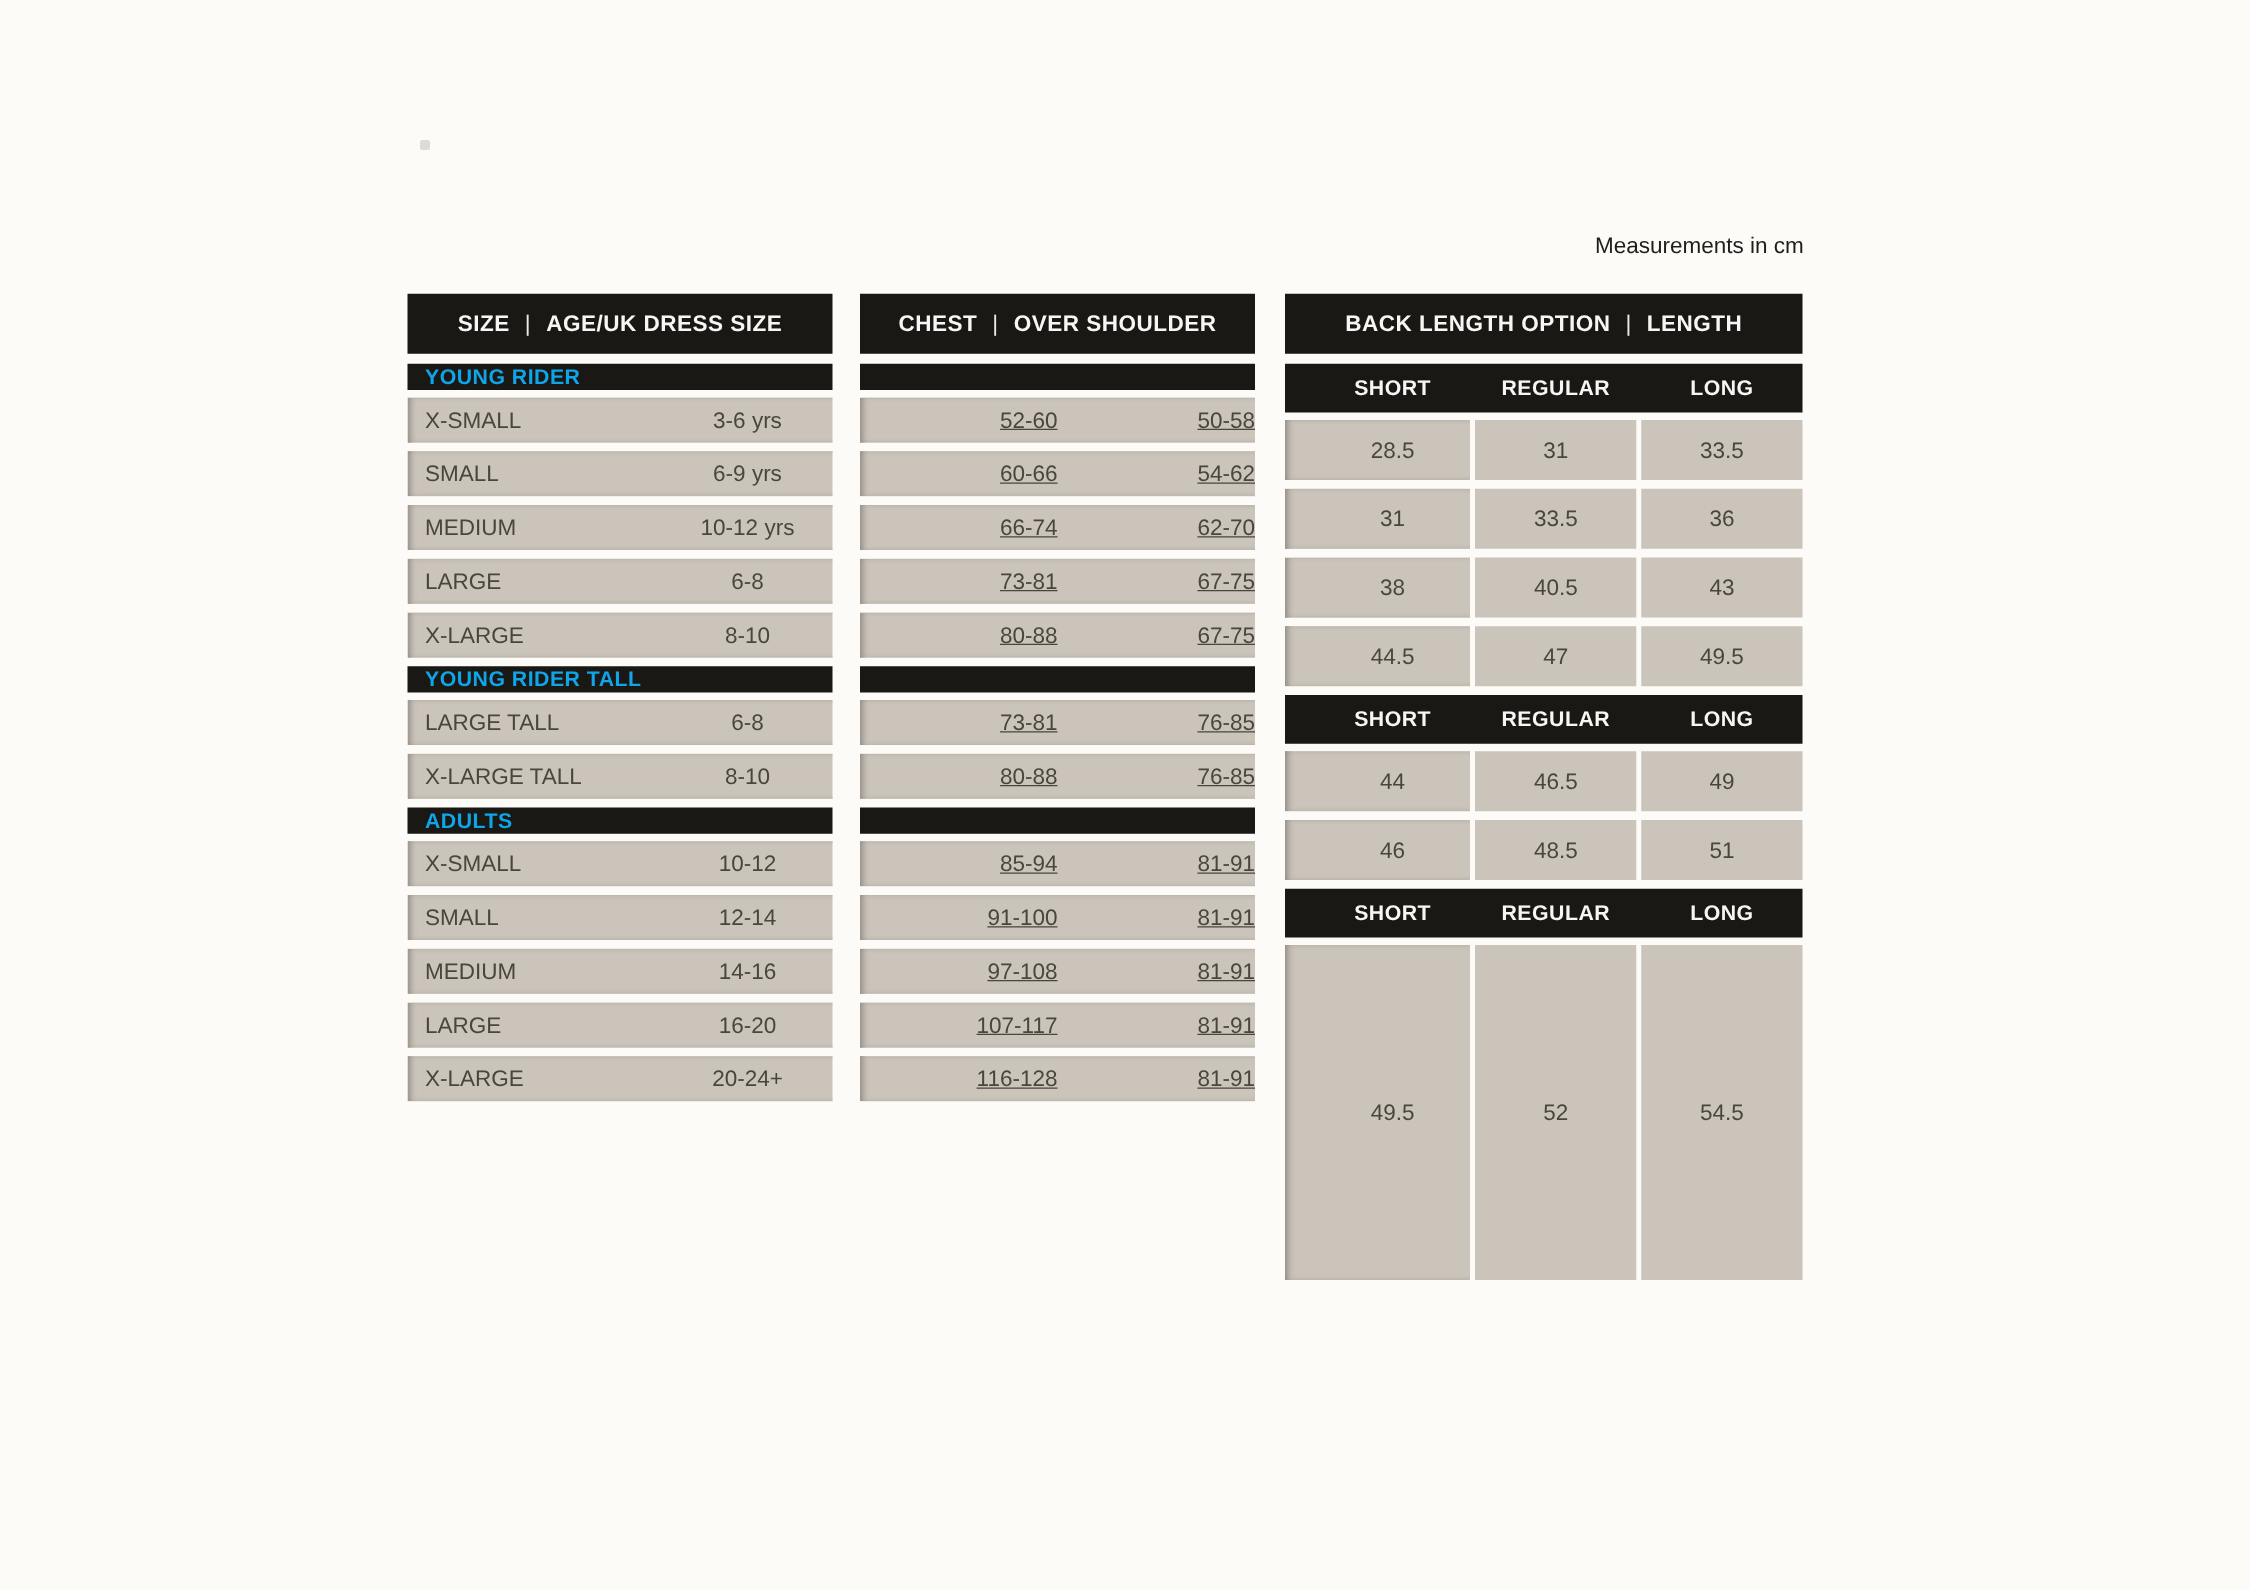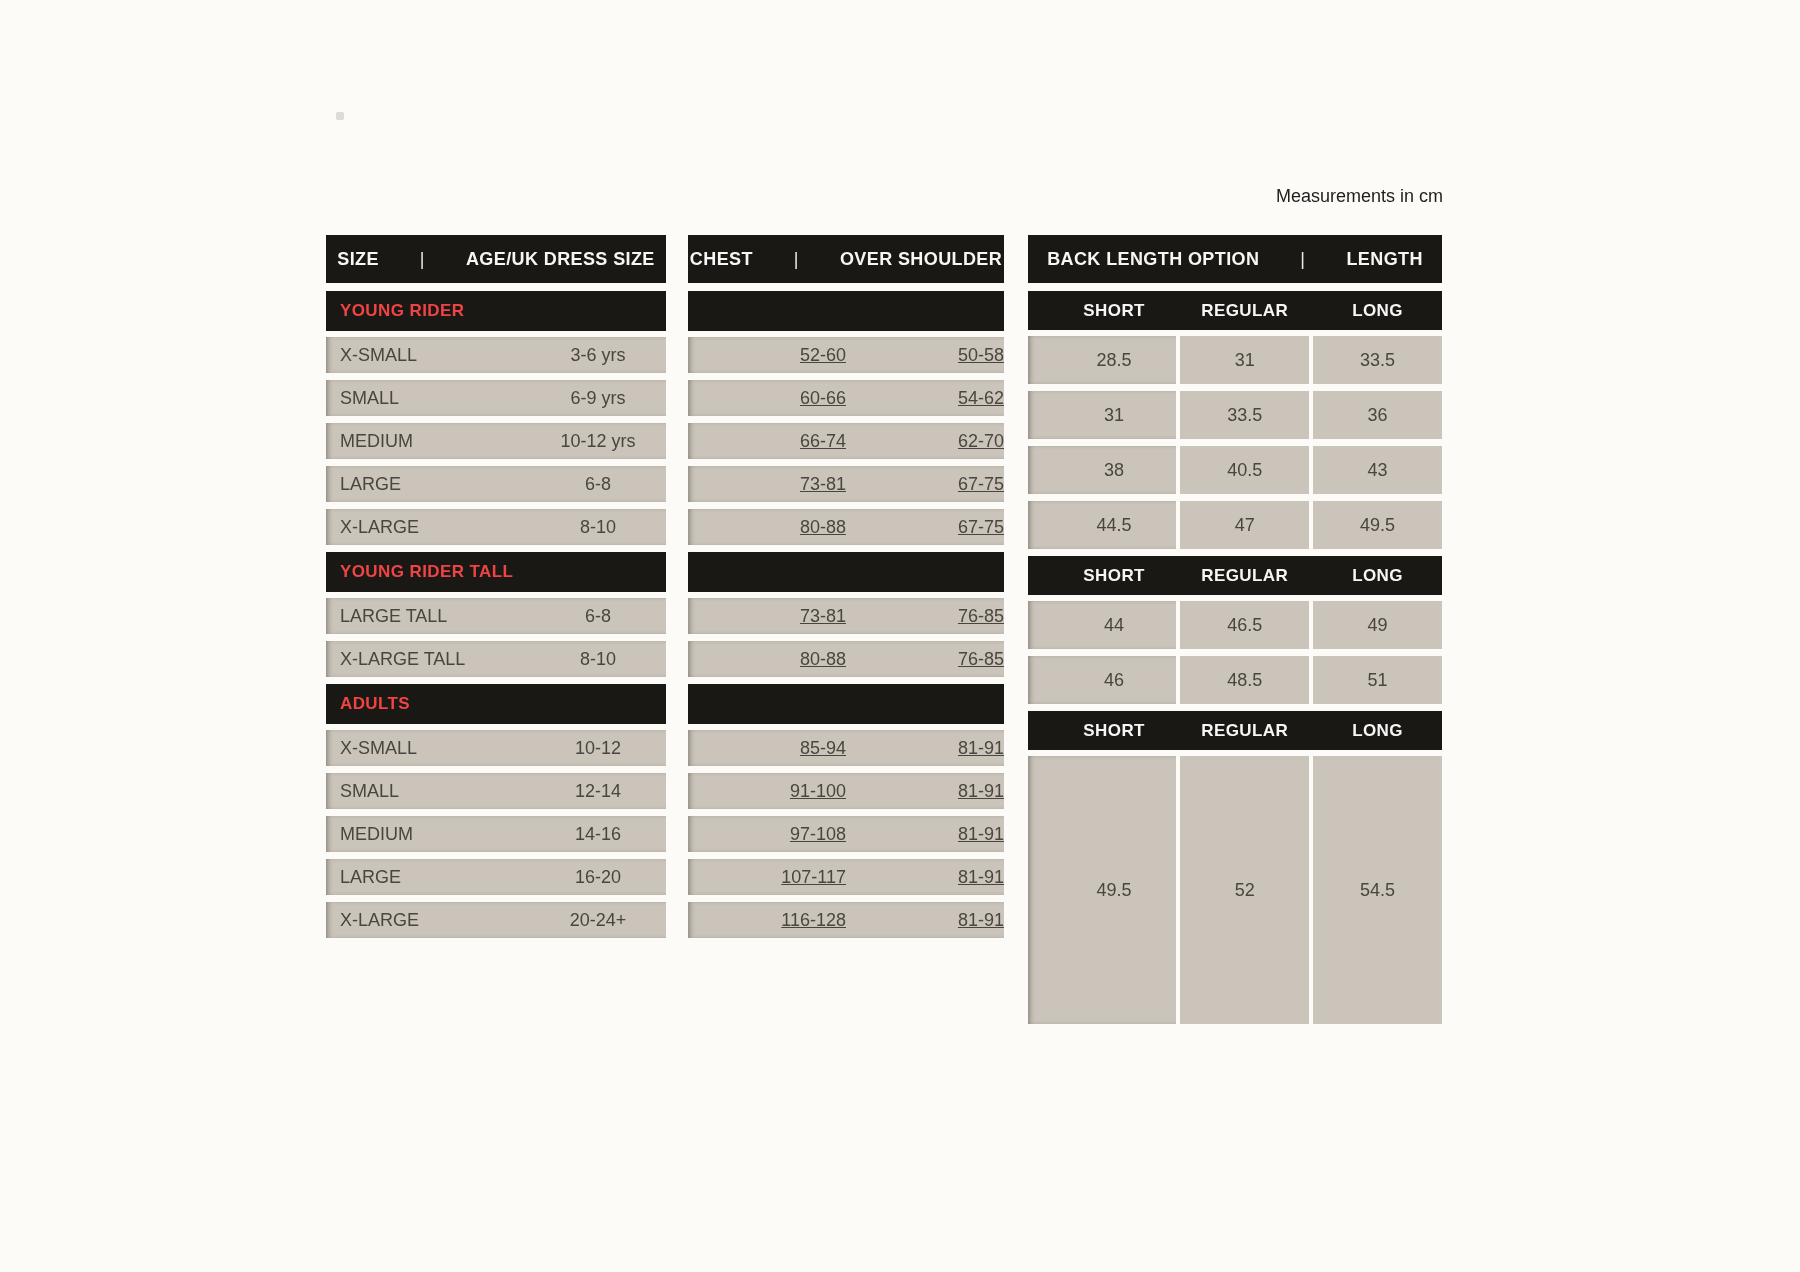--- a/index.html
+++ b/index.html
@@ -21,26 +21,26 @@
   }
   .tbl { position:absolute; top:235px; display:flex; flex-direction:column; }
   .tbl-size  { left:326px; width:340px; }
   .tbl-chest { left:688px; width:316px; }
   .tbl-back  { left:1028px; width:414px; }
 
   .hdr {
     height:48px; background:#1a1815; color:#f7f6f4;
     display:flex; align-items:center; justify-content:center;
     font-weight:700; font-size:18px; letter-spacing:.4px;
-    margin-bottom:8px; flex:none;gap:29px;
+    margin-bottom:8px; flex:none;
   }
   .hdr .sep { font-weight:400; margin:0 12px; opacity:.95; }
 
   .bar {
-    height:40px; background:#1a1815; color:#ef4444;
+    height:21px; background:#1a1815; color:#0ea5e9;
     display:flex; align-items:center;
     font-weight:700; font-size:17px; letter-spacing:.4px;
     padding-left:14px; margin-bottom:6px; flex:none;
     box-sizing:border-box;
   }
 
   .row {
     height:36px; margin-bottom:7px; background:#cac4bb;
     display:flex; align-items:center;
     font-size:18px; color:#4a463f; flex:none;

